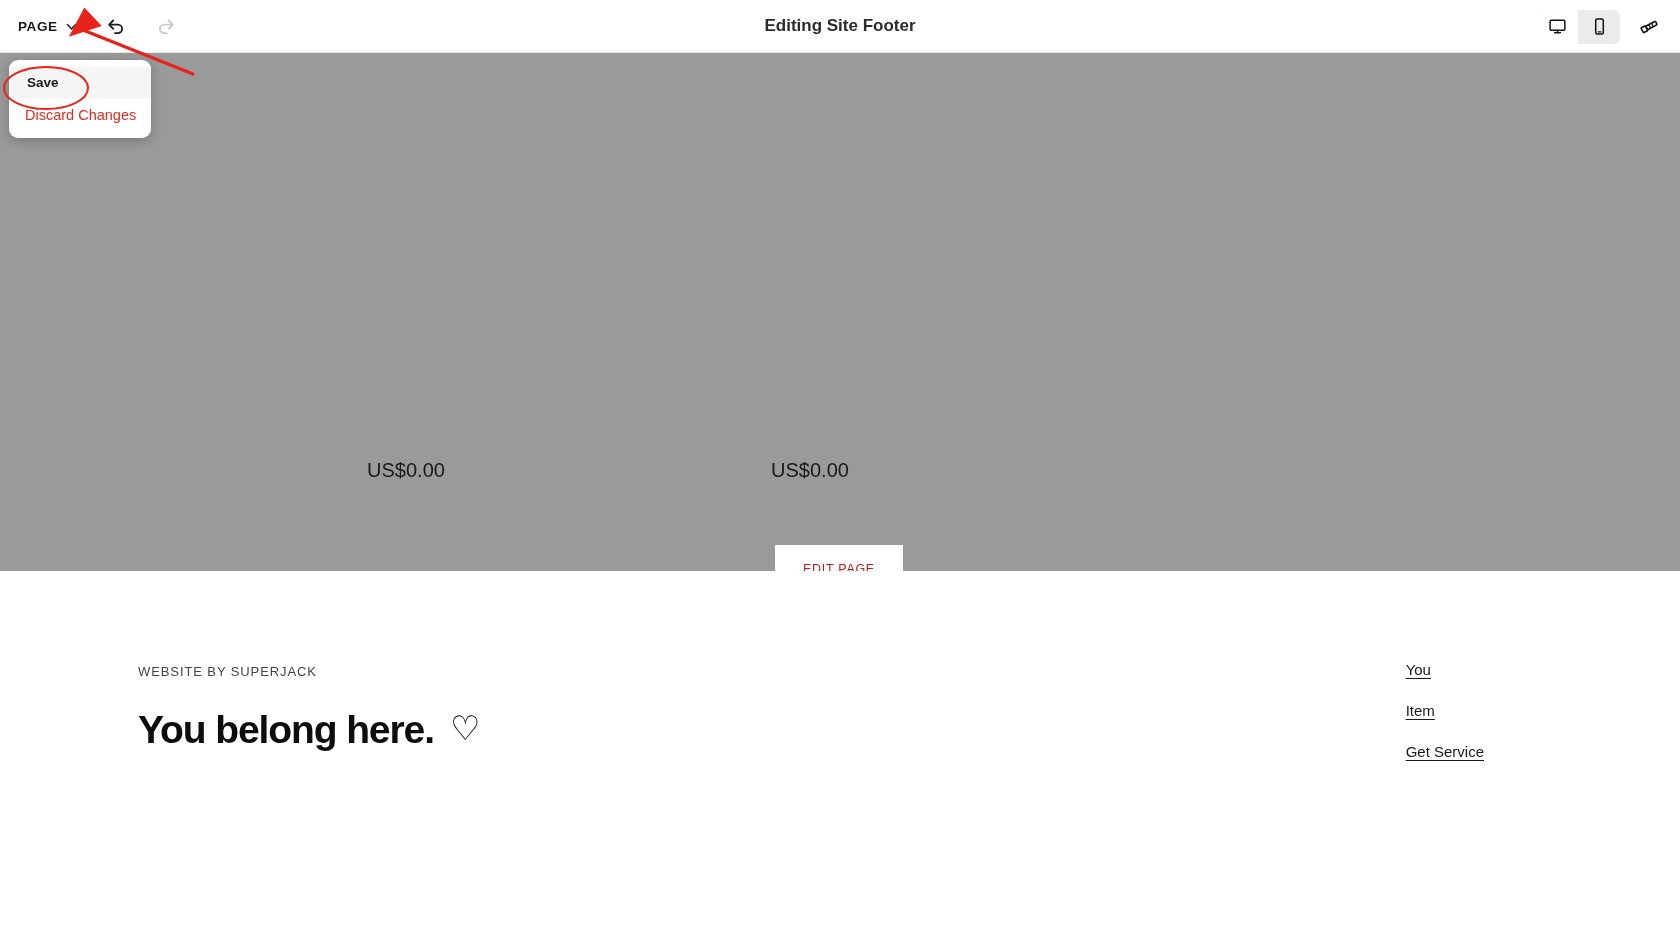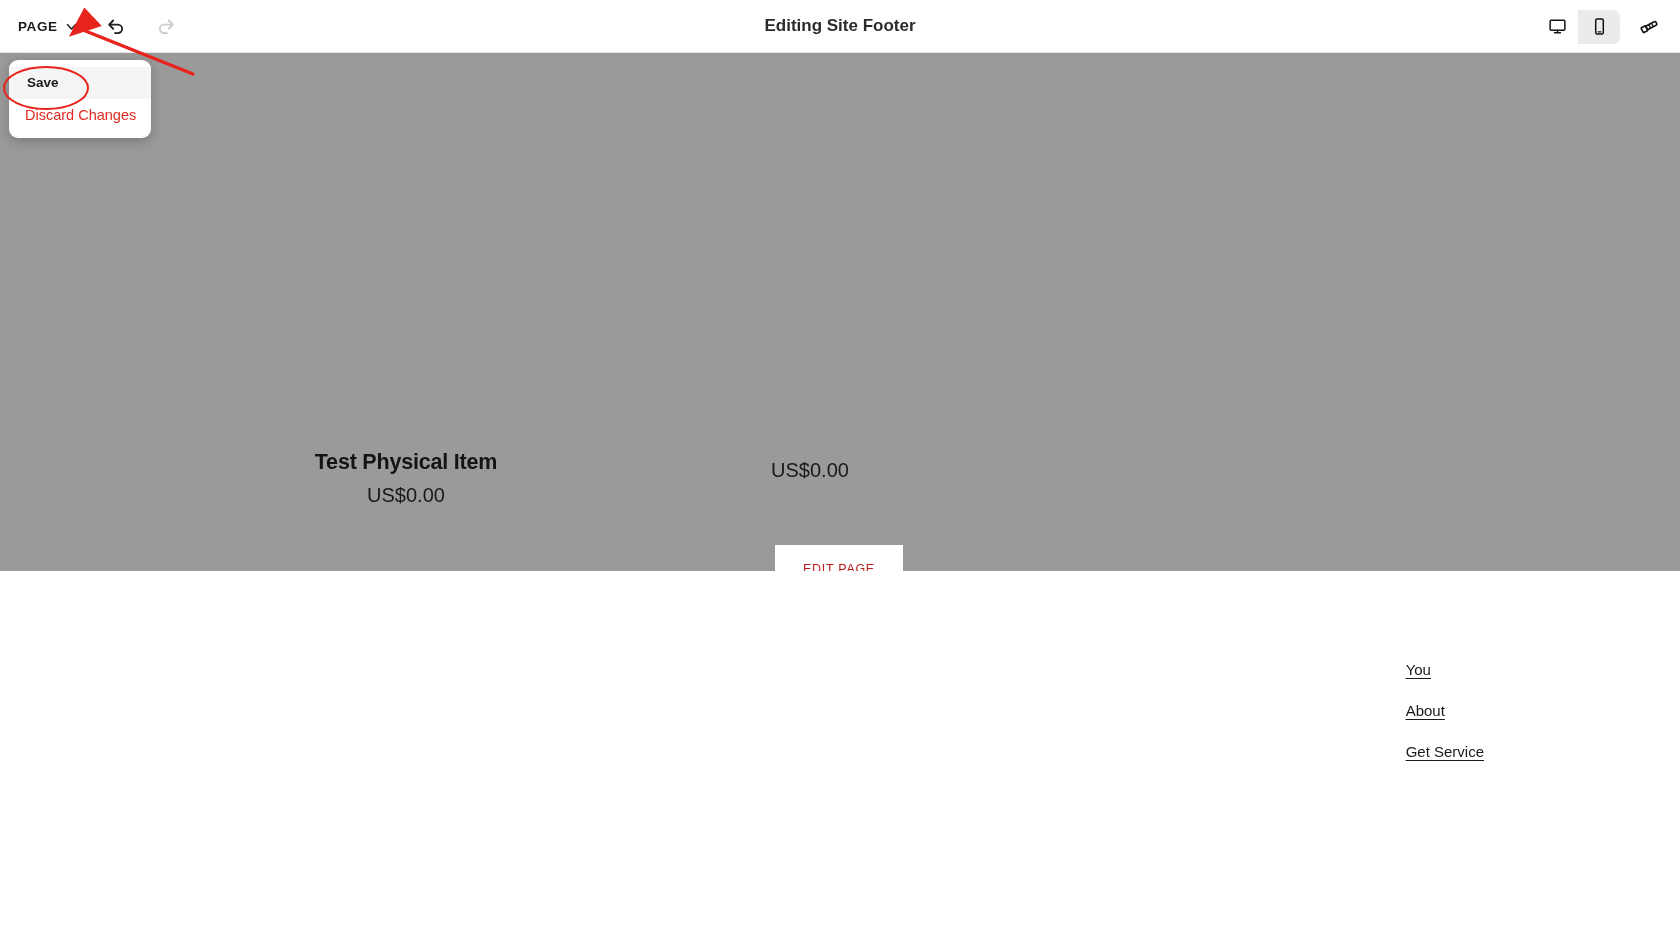--- a/index.html
+++ b/index.html
@@ -351,40 +351,46 @@
       </button>
 
     </div>
   </div>
 
   <div class="canvas">
 
     <div class="products-band">
 
       <div class="product p1">
-        <div class="product-name">Test Physical Item</div>
         <div class="product-price">US$0.00</div>
       </div>
 
       <div class="product p2">
         <div class="product-price">US$0.00</div>
       </div>
 
       <div class="edit-page-box">
         <span class="edit-page-label">EDIT PAGE</span>
       </div>
 
     </div>
 
     <div class="site-footer">
 
+      <div class="footer-brand">
+        <div class="brand-eyebrow">WEBSITE BY SUPERJACK</div>
+        <div class="brand-headline">
+          <span>You belong here.</span>
+          <span class="heart">♡</span>
+        </div>
+      </div>
 
       <div class="footer-nav">
         <a class="footer-link">You</a>
-        <a class="footer-link">About</a>
+        <a class="footer-link">Item</a>
         <a class="footer-link">Get Service</a>
       </div>
 
     </div>
 
   </div>
 
   <div class="dropdown">
     <div class="dd-item hovered">Save</div>
     <div class="dd-item danger">Discard Changes</div>

